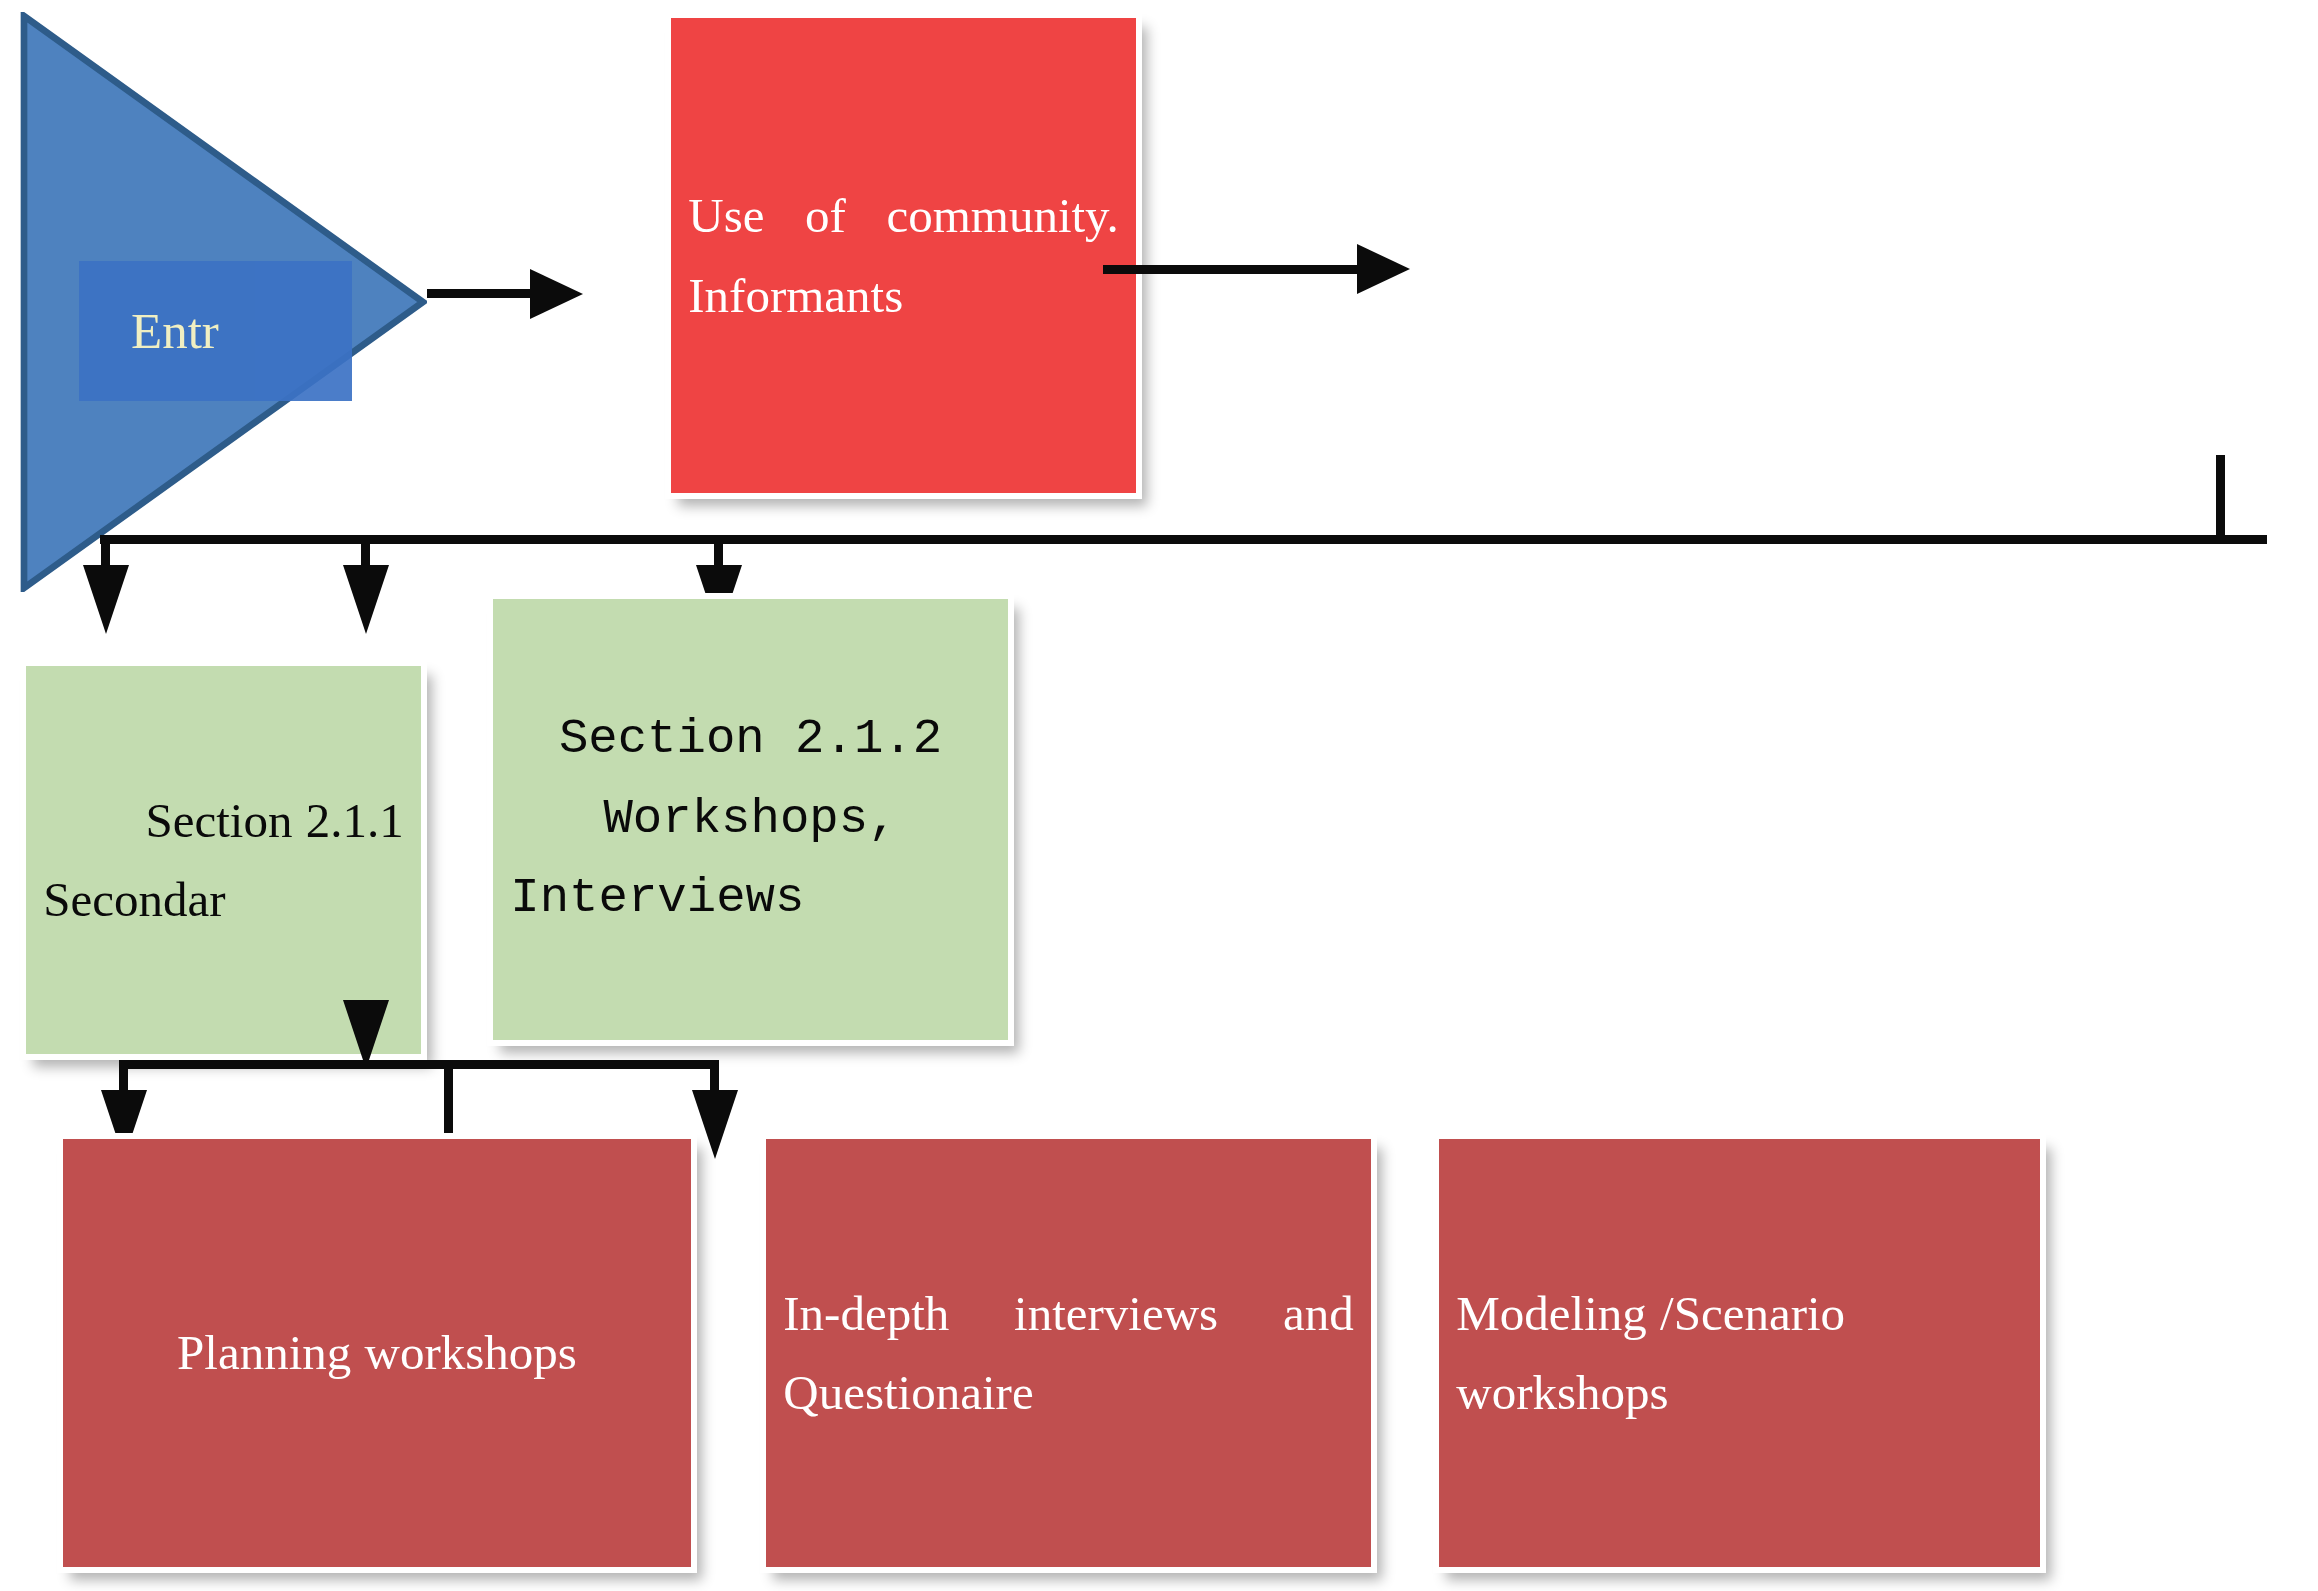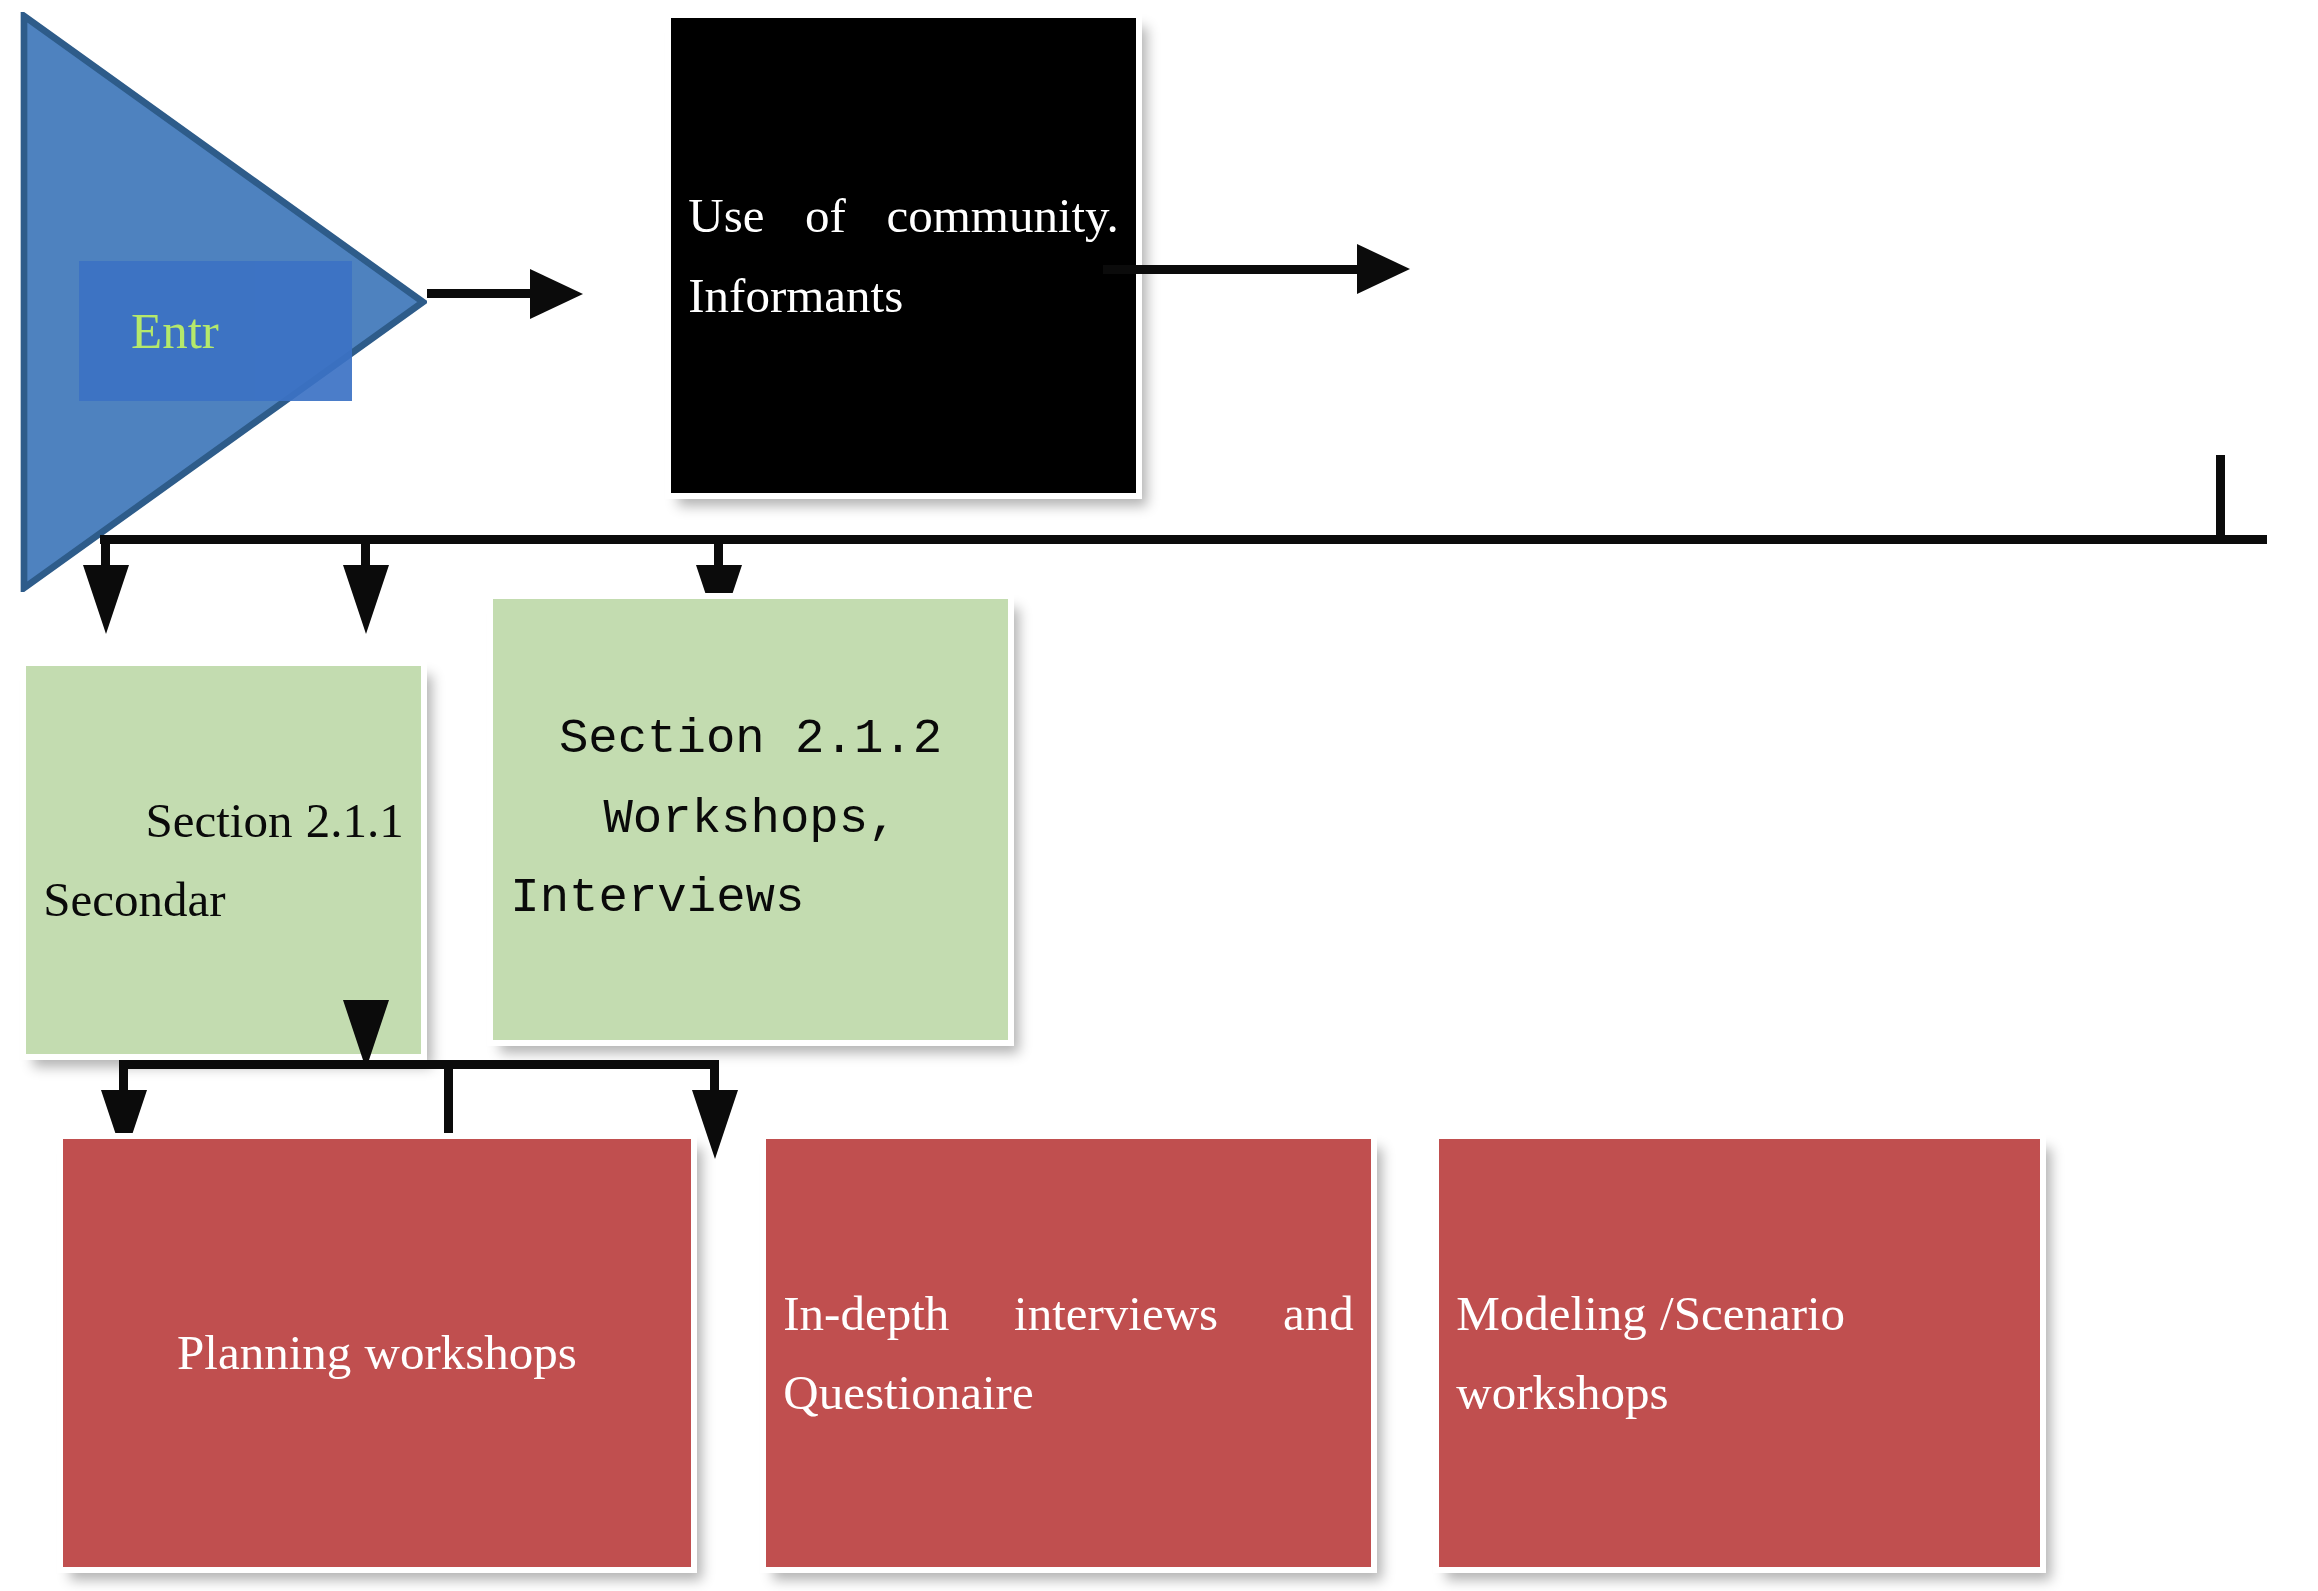--- a/index.html
+++ b/index.html
@@ -32,21 +32,21 @@
     display: block;
     width: 100%;
     padding: 0 17.3px;
     box-sizing: border-box;
     font-size: 49px;
     line-height: 1.62;
     text-align: justify;
     text-align-last: left;
     word-spacing: 0.02em;
   }
-  .node.blue  { background: #000000; }
+  .node.blue  { background: #ef4444; }
   .node.green { background: #C3DCB0; }
   .node.red   { background: #C04F4F; }
   .node.blue .txt,
   .node.red  .txt { color: #FFFFFF; }
   .node.green .txt { color: #0A0A0A; }
 
   
   #entry-triangle {
     position: absolute;
     left: 20px;
@@ -61,21 +61,21 @@
     top: 261px;
     width: 273px;
     height: 140px;
     background: #3C72C4;
     opacity: 0.92;
     display: flex;
     align-items: center;
     justify-content: flex-start;
   }
   #entry-label-plate .txt {
-    color: #bef264;
+    color: #fef9c3;
     font-size: 51px;
     padding-left: 52px;
     line-height: 1;
     white-space: nowrap;
   }
 
   
   .hline, .vline {
     position: absolute;
     background: #0B0B0B;

